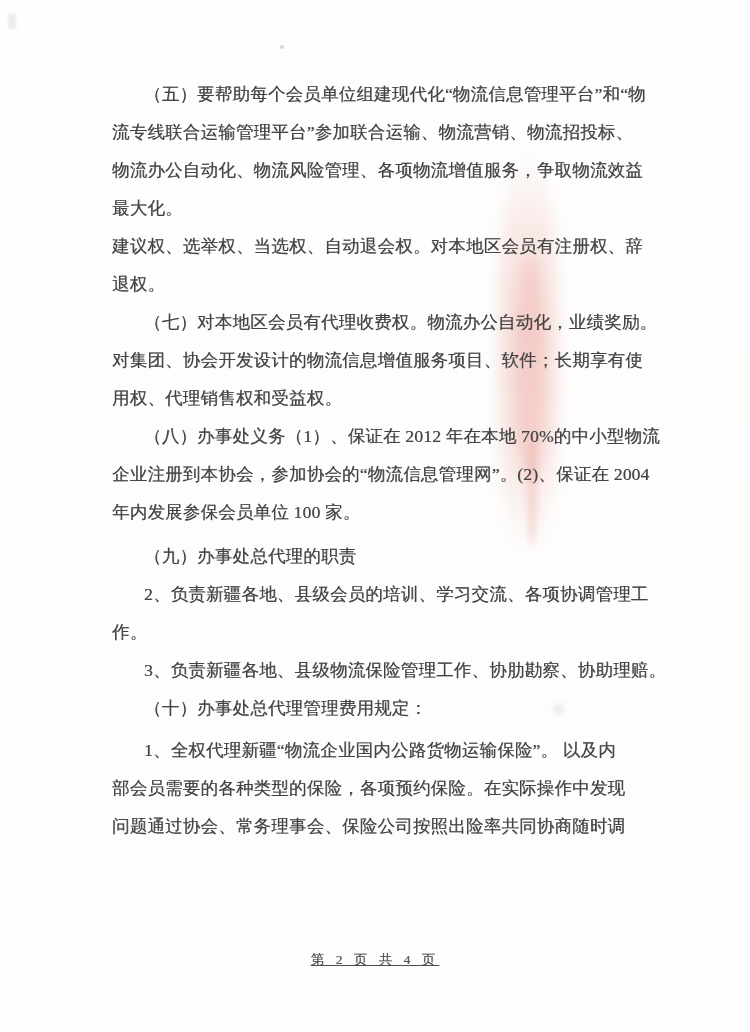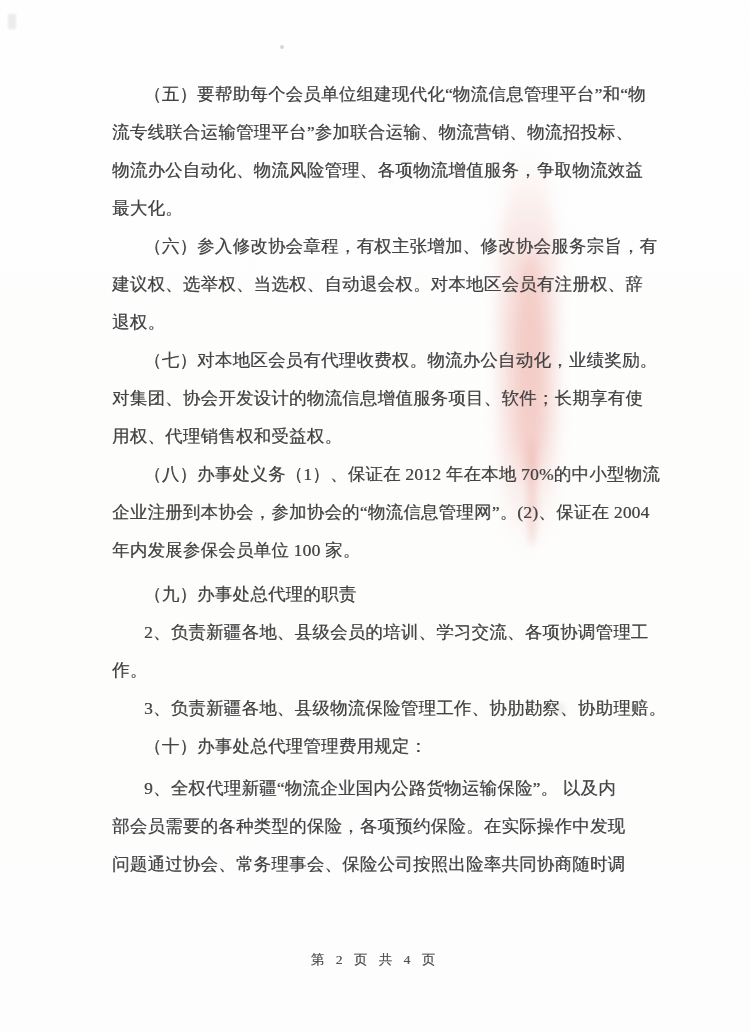--- a/index.html
+++ b/index.html
@@ -45,20 +45,21 @@
   .footer {
     position: absolute;
     left: 0;
     top: 951px;
     width: 750px;
     text-align: center;
     font-size: 13.5px;
     letter-spacing: 4px;
     color: #4d4d4d;
     text-shadow: 0.4px 0 0 rgba(77,77,77,0.5);
+    text-decoration: underline;
   }
   
   .smudge-main {
     position: absolute;
     left: 500px;
     top: 152px;
     width: 56px;
     height: 400px;
     background: linear-gradient(180deg,
       rgba(246,222,219,0) 0%,
@@ -132,34 +133,33 @@
   <div class="smudge-tail"></div>
   <div class="speck-edge"></div>
   <div class="speck-dot"></div>
   <div class="speck-blob"></div>
 
   <div class="doc-text">
     <div class="line indent">（五）要帮助每个会员单位组建现代化“物流信息管理平台”和“物</div>
     <div class="line">流专线联合运输管理平台”参加联合运输、物流营销、物流招投标、</div>
     <div class="line">物流办公自动化、物流风险管理、各项物流增值服务，争取物流效益</div>
     <div class="line">最大化。</div>
-    <div class="line indent">（六）参入修改协会章程，有权主张增加、修改协会服务宗旨，有</div>
     <div class="line">建议权、选举权、当选权、自动退会权。对本地区会员有注册权、辞</div>
     <div class="line">退权。</div>
     <div class="line indent">（七）对本地区会员有代理收费权。物流办公自动化，业绩奖励。</div>
     <div class="line">对集团、协会开发设计的物流信息增值服务项目、软件；长期享有使</div>
     <div class="line">用权、代理销售权和受益权。</div>
     <div class="line indent">（八）办事处义务（1）、保证在 2012 年在本地 70%的中小型物流</div>
     <div class="line">企业注册到本协会，参加协会的“物流信息管理网”。(2)、保证在 2004</div>
     <div class="line">年内发展参保会员单位 100 家。</div>
     <div class="line indent gap-a">（九）办事处总代理的职责</div>
     <div class="line indent">2、负责新疆各地、县级会员的培训、学习交流、各项协调管理工</div>
     <div class="line">作。</div>
     <div class="line indent">3、负责新疆各地、县级物流保险管理工作、协肋勘察、协助理赔。</div>
     <div class="line indent">（十）办事处总代理管理费用规定：</div>
-    <div class="line indent gap-b">9、全权代理新疆“物流企业国内公路货物运输保险”。 以及内</div>
+    <div class="line indent gap-b">1、全权代理新疆“物流企业国内公路货物运输保险”。 以及内</div>
     <div class="line">部会员需要的各种类型的保险，各项预约保险。在实际操作中发现</div>
     <div class="line">问题通过协会、常务理事会、保险公司按照出险率共同协商随时调</div>
   </div>
 
   <div class="footer">第 2 页 共 4 页</div>
 
 </div>
 
 </body></html>

